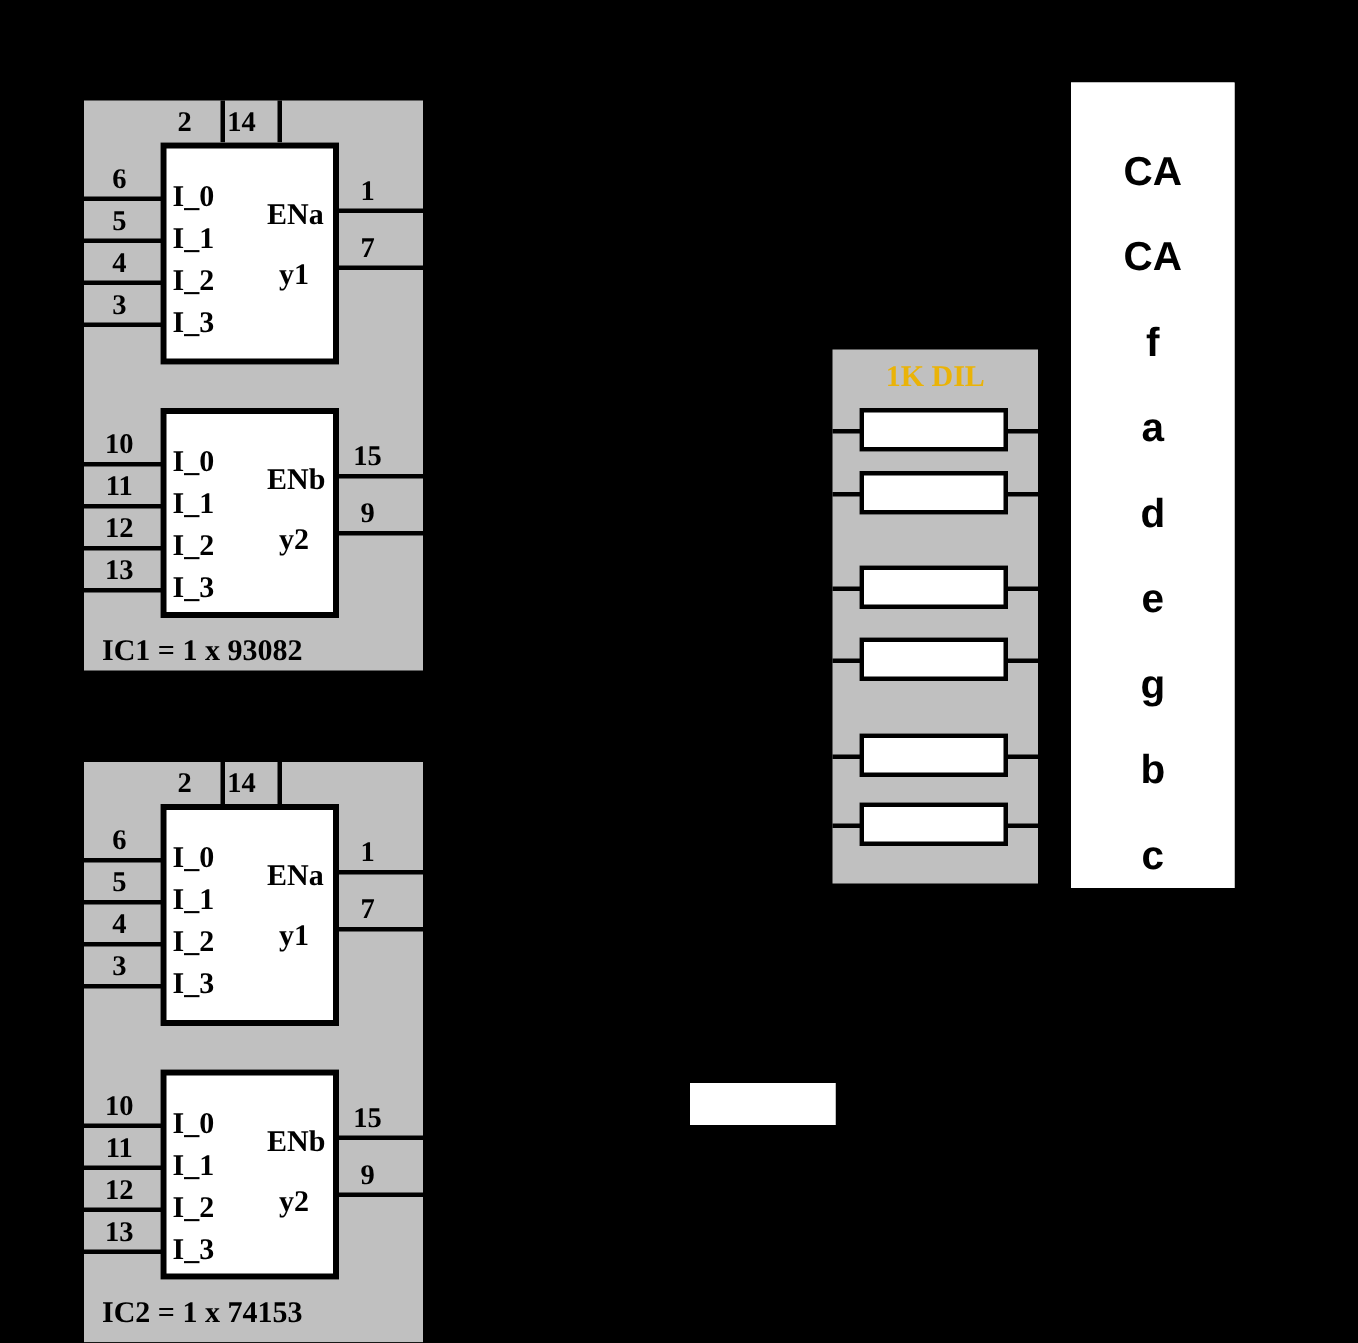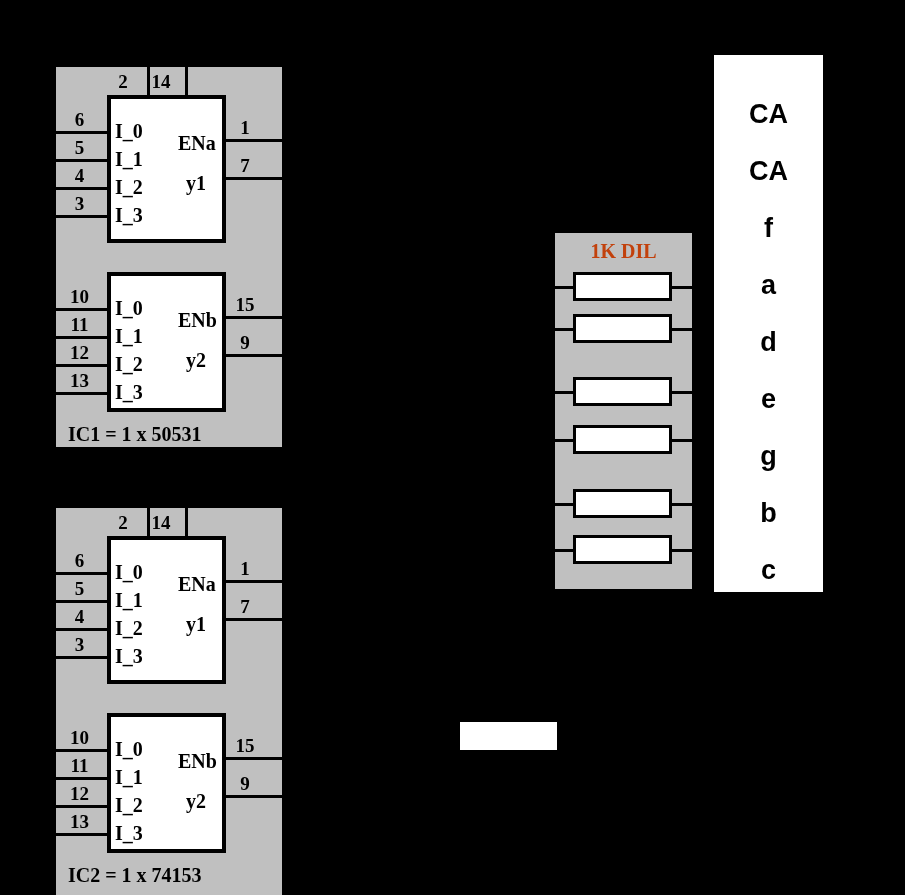--- a/index.html
+++ b/index.html
@@ -53,21 +53,21 @@
     font-size: 20px;
     color: #000000;
     line-height: 1;
     white-space: nowrap;
   }
   .paneltitle {
     position: absolute;
     font-family: "Liberation Serif", serif;
     font-weight: bold;
     font-size: 20px;
-    color: #c2410c;
+    color: #eab308;
     line-height: 1;
     white-space: nowrap;
   }
   .ic-caption {
     position: absolute;
     font-family: "Liberation Serif", serif;
     font-weight: bold;
     font-size: 20px;
     color: #000000;
     line-height: 1;
@@ -154,21 +154,21 @@
     <div class="chiptext" style="left: 115px; top: 354px;">I_2</div>
     <div class="lead-h" style="left: 56px; top: 392px; width: 53px;"></div>
     <div class="pinnum" style="left: 56px; top: 371px; width: 47px;">13</div>
     <div class="chiptext" style="left: 115px; top: 382px;">I_3</div>
     <div class="lead-h" style="left: 224px; top: 316px; width: 58px;"></div>
     <div class="pinnum" style="left: 230px; top: 295px; width: 30px;">15</div>
     <div class="lead-h" style="left: 224px; top: 354px; width: 58px;"></div>
     <div class="pinnum" style="left: 230px; top: 333px; width: 30px;">9</div>
     <div class="chiptext" style="left: 178px; top: 310px;">ENb</div>
     <div class="chiptext" style="left: 186px; top: 350px;">y2</div>
-    <div class="ic-caption" style="left: 68px; top: 424px;">IC1 = 1 x 50531</div>
+    <div class="ic-caption" style="left: 68px; top: 424px;">IC1 = 1 x 93082</div>
     <div class="panel" style="left: 56px; top: 508px; width: 226px; height: 387px;"></div>
     <div class="lead-v" style="left: 147px; top: 508px; height: 28px;"></div>
     <div class="pinnum" style="left: 103px; top: 513px; width: 40px;">2</div>
     <div class="chiptext" style="left: 138px; top: 546px;">B</div>
     <div class="lead-v" style="left: 185px; top: 508px; height: 28px;"></div>
     <div class="pinnum" style="left: 141px; top: 513px; width: 40px;">14</div>
     <div class="chiptext" style="left: 176px; top: 546px;">A</div>
     <div class="chip" style="left: 107px; top: 536px; width: 119px; height: 148px;"></div>
     <div class="lead-h" style="left: 56px; top: 572px; width: 53px;"></div>
     <div class="pinnum" style="left: 56px; top: 551px; width: 47px;">6</div>

